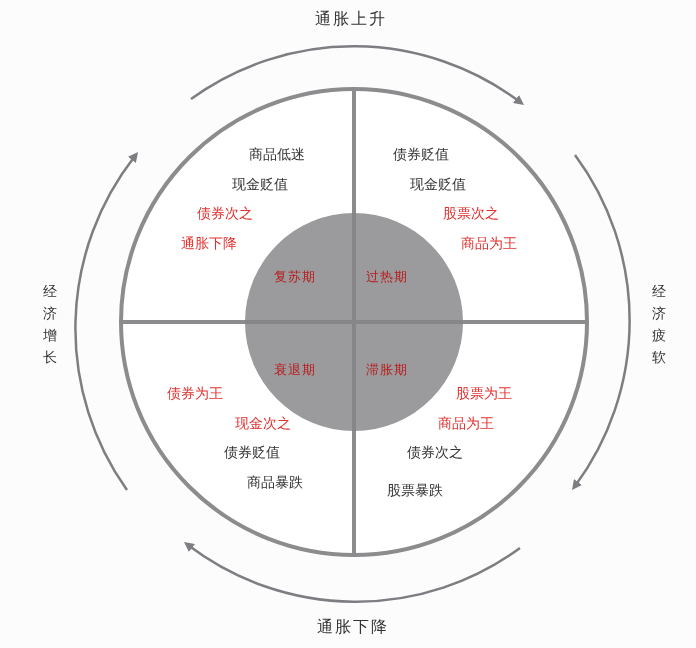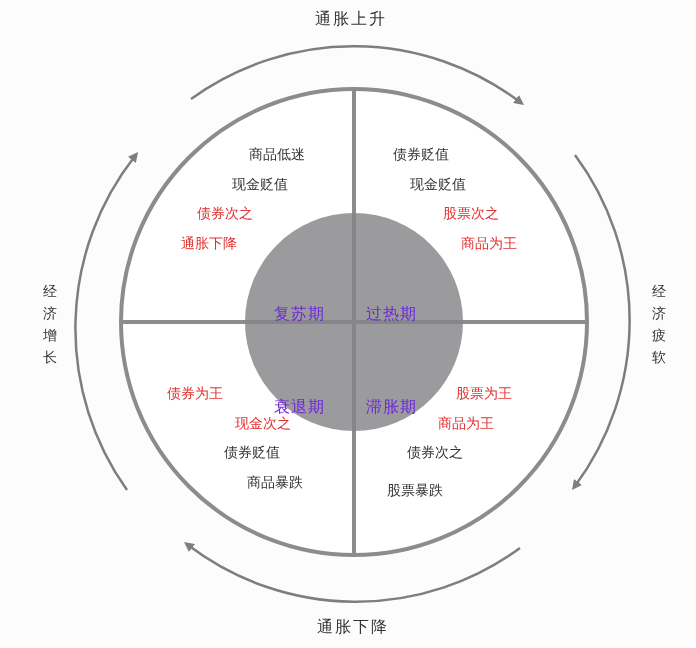--- a/index.html
+++ b/index.html
@@ -6,21 +6,21 @@
     body {
       width: 696px; height: 648px;
       background: #fcfcfd;
       position: relative;
       overflow: hidden;
       font-family: "DejaVu Sans", "Liberation Sans", sans-serif;
     }
     svg.diagram { position: absolute; left: 0; top: 0; }
     .lbl { position: absolute; white-space: nowrap; font-size: 14px; line-height: 16px; color: #333333; font-family: Liberation Mono, monospace; }
     .red { color: #e0312f; }
-    .phase { position: absolute; font-size: 16px; color: #6d28d9; white-space: nowrap; letter-spacing: 1px; margin-top: 36px; }
+    .phase { position: absolute; font-size: 13px; color: #b91c1c; white-space: nowrap; letter-spacing: 1px; }
     .side { position: absolute; font-size: 14px; line-height: 22px; color: #333; width: 16px; text-align: center; }
     .arc-label { position: absolute; font-size: 16px; color: #333; white-space: nowrap; letter-spacing: 2px; }
   </style>
 </head>
 <body>
 
 <svg class="diagram" width="696" height="648" viewBox="0 0 696 648">
   <defs>
     <marker id="ah" markerWidth="10" markerHeight="10" refX="5" refY="5" orient="auto" markerUnits="userSpaceOnUse" viewBox="0 0 10 10">
       <path d="M0,0 L10,5 L0,10 Z" fill="#7d7e82"></path>

